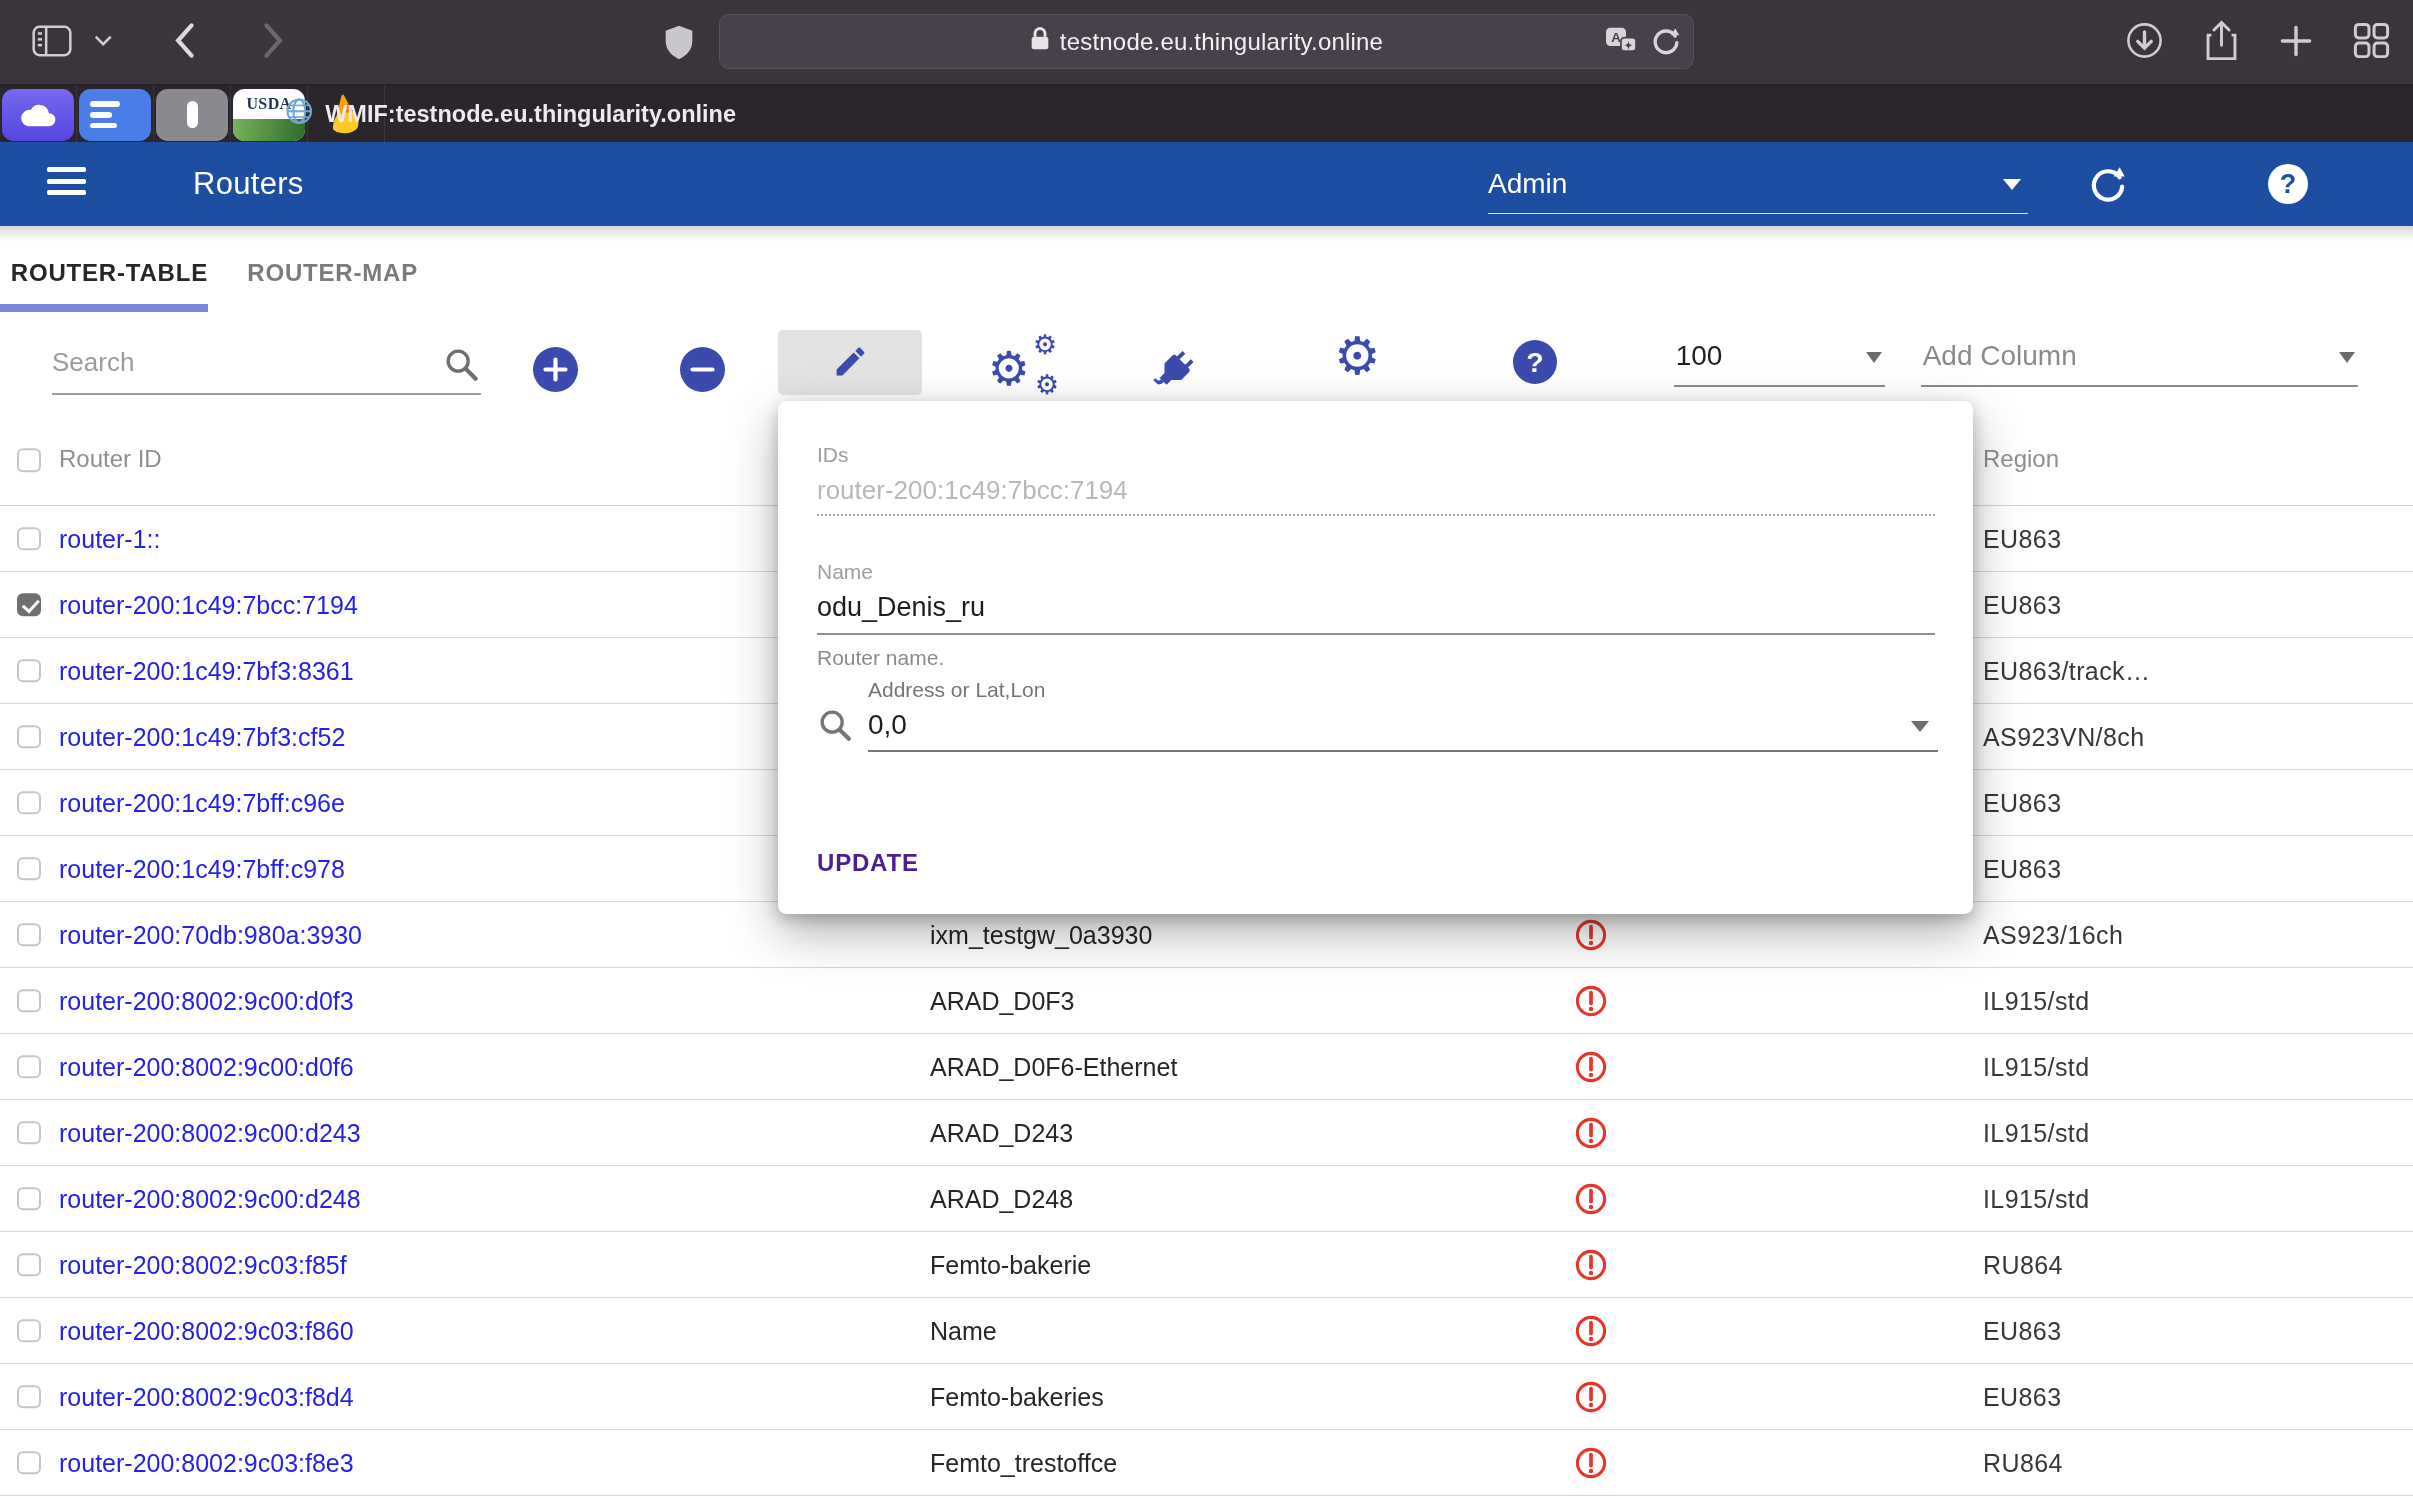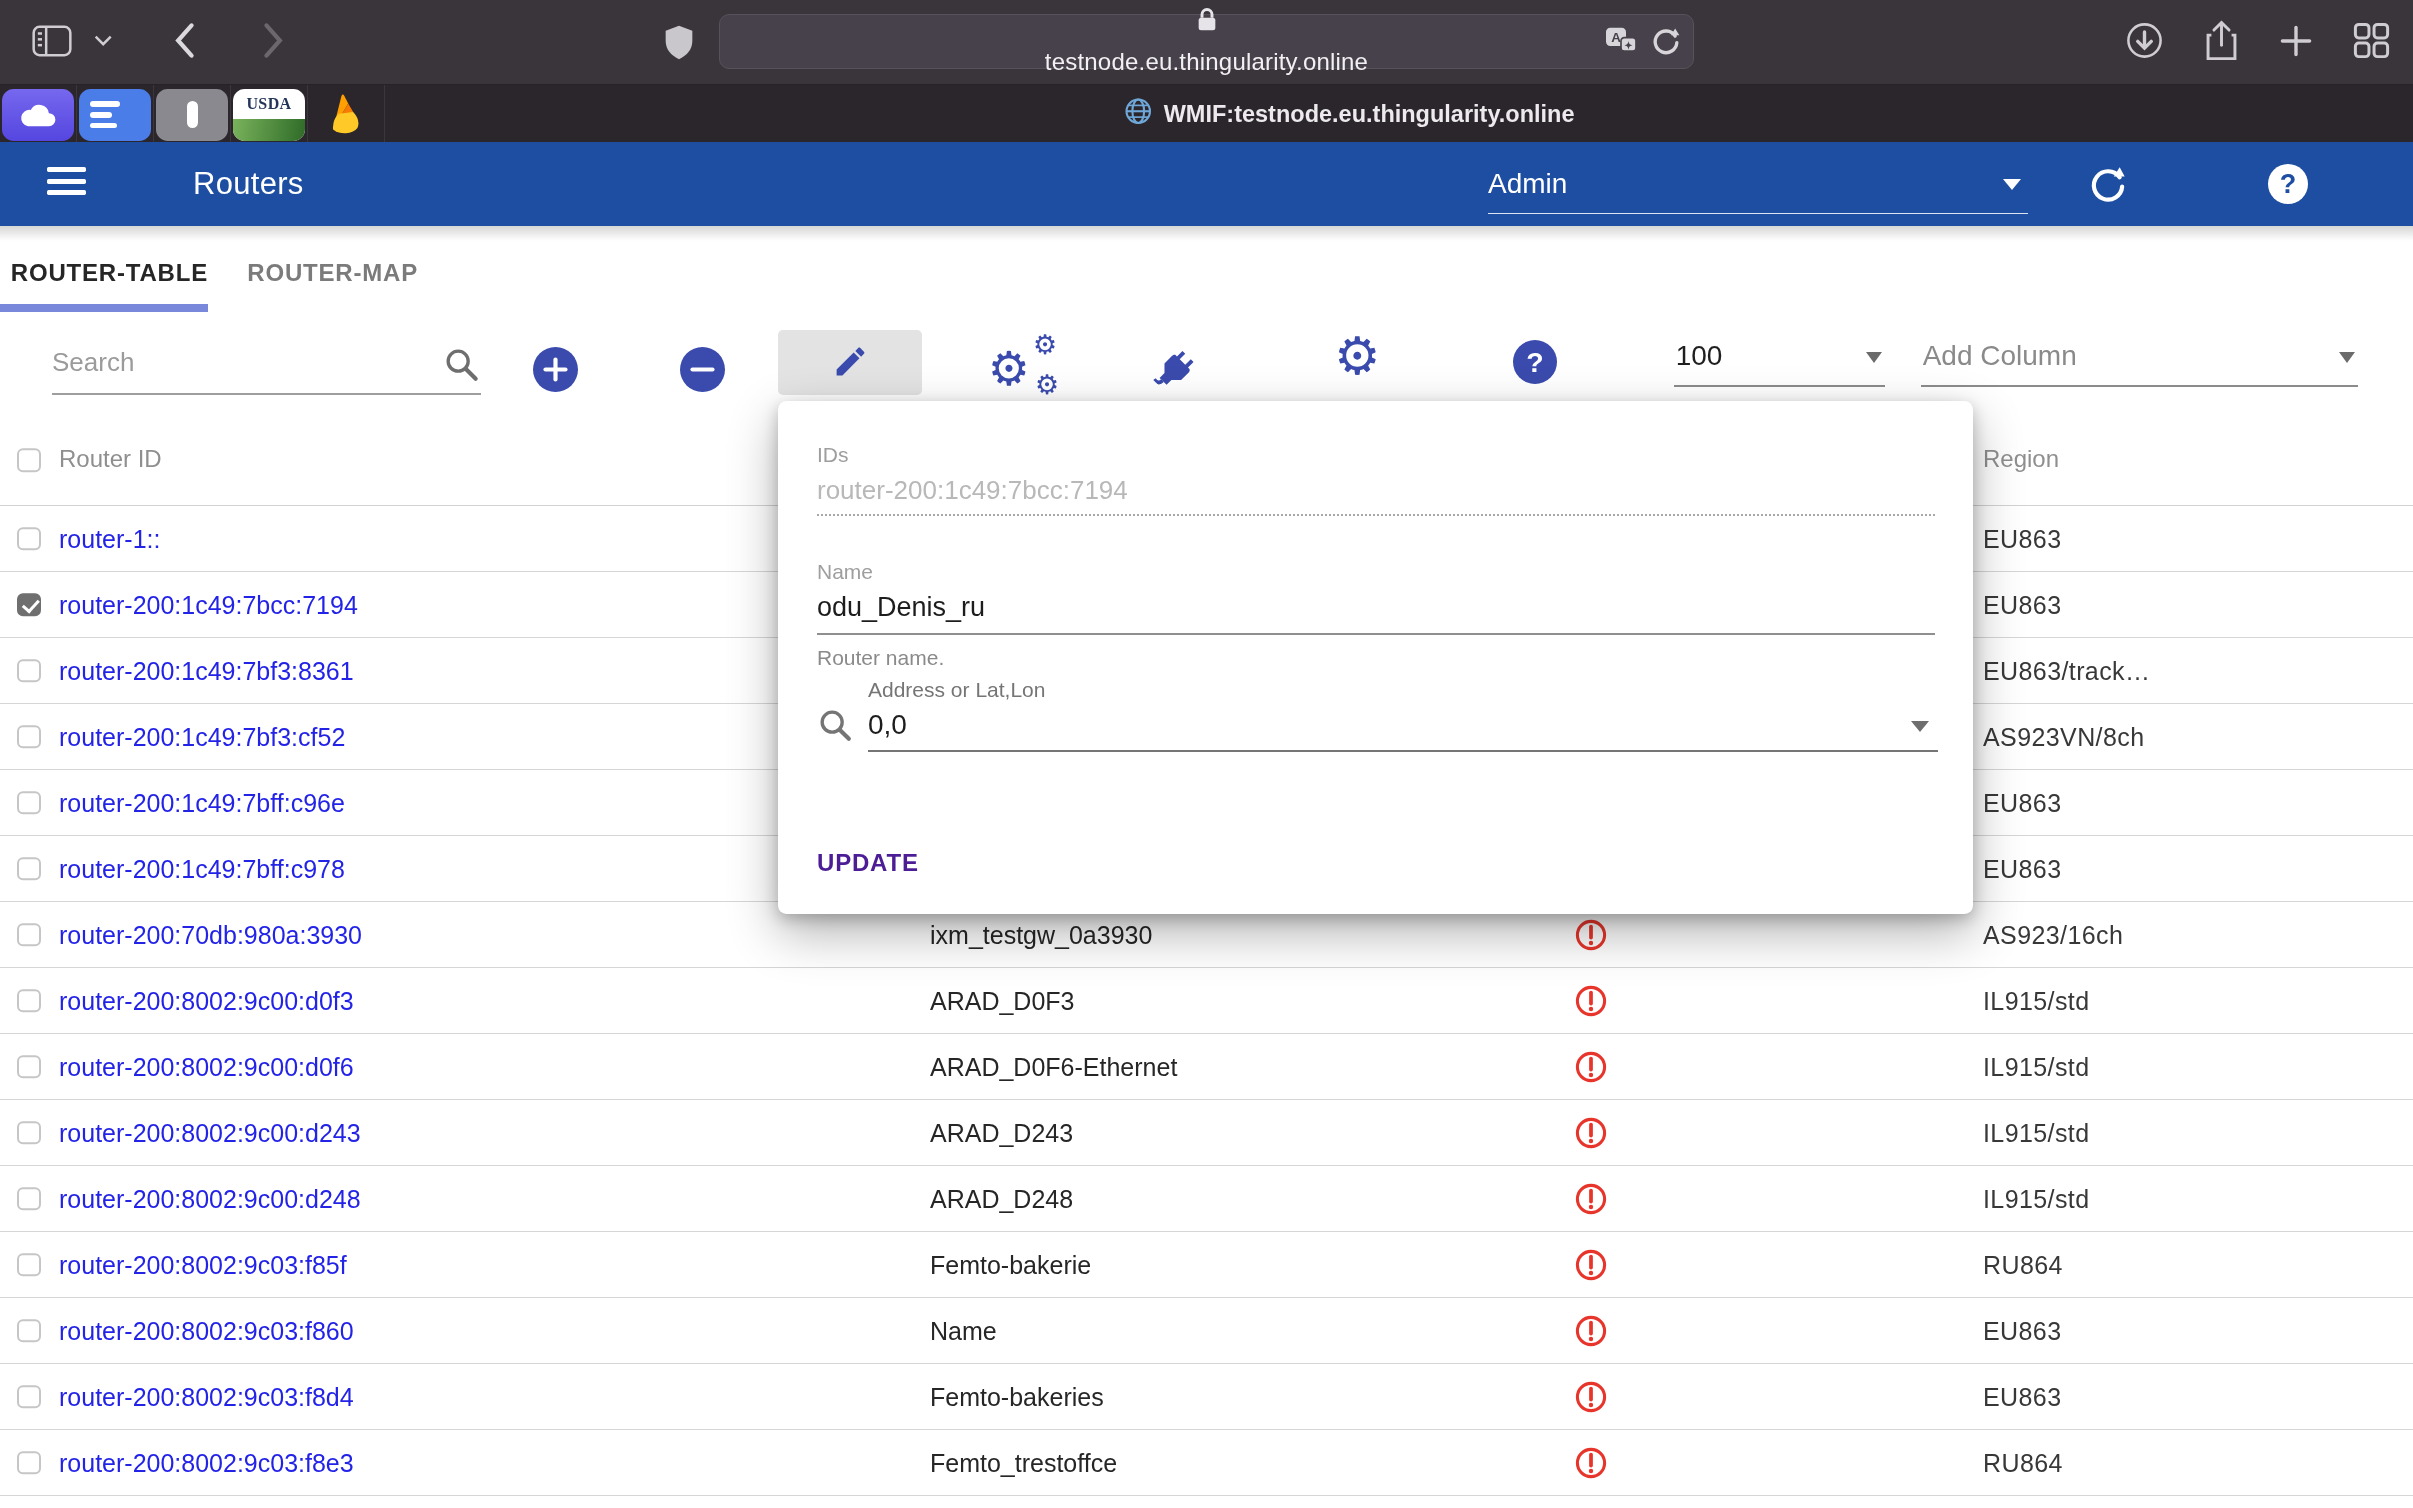--- a/index.html
+++ b/index.html
@@ -7,39 +7,39 @@
   body { font-family:"Liberation Sans","DejaVu Sans",sans-serif; background:#fff; }
   .screen { position:relative; width:2413px; height:1508px; overflow:hidden; }
 
   
   .chrome-top { position:absolute; left:0; top:0; width:2413px; height:84px; background:#3a353b; }
   .nav-left { position:absolute; left:32px; top:0; height:84px; display:flex; align-items:center; gap:22px; }
   .icon-stroke { stroke:#cfccd2; fill:none; stroke-width:3; }
   .chev-small { width:18.4px; height:11.7px; }
   .shield { position:absolute; left:664px; top:23.5px; }
   .url-field { position:absolute; left:719px; top:14.2px; width:975px; height:55px; background:#46414a; border:1.7px solid #56515a; border-radius:10px; display:flex; align-items:center; justify-content:center; }
-  .url-text { color:#f2f0f3; font-size:24px; letter-spacing:0.2px; display:flex; align-items:center; gap:10px;flex-direction:column; }
+  .url-text { color:#f2f0f3; font-size:24px; letter-spacing:0.2px; display:flex; align-items:center; gap:10px; }
   .url-right { position:absolute; right:11.7px; top:0; height:55px; display:flex; align-items:center; gap:13.4px; }
   .nav-right { position:absolute; right:22px; top:0; height:84px; display:flex; align-items:center; gap:39px; }
 
   
   .tab-strip { position:absolute; left:0; top:84px; width:2413px; height:59px; background:#2b262c; border-top:0.8px solid #272228; }
   .pinned { position:absolute; left:0; top:0; height:59px; display:flex; }
   .pin-cell { width:77px; height:59px; display:flex; align-items:center; justify-content:center; border-right:1.7px solid #3b363c; }
   .tile { width:72px; height:52px; border-radius:11.7px; overflow:hidden; position:relative; }
   .tile.icloud { background:linear-gradient(180deg,#7668ee,#5546e0); display:flex; align-items:center; justify-content:center; }
   .tile.docs { background:#4a7de8; }
   .tile.docs i { position:absolute; left:11px; height:5.9px; border-radius:3.4px; background:#fff; display:block; }
   .tile.info { background:#8a8990; display:flex; align-items:center; justify-content:center; }
   .tile.info i { width:11px; height:27px; border-radius:5.9px; background:#fff; display:block; }
   .tile.usda { background:#fff; }
   .usda-word { display:block; text-align:center; font-family:"Liberation Serif","DejaVu Serif",serif; font-weight:700; font-size:16px; color:#25355a; margin-top:6.7px; letter-spacing:0.4px; }
   .usda-field { position:absolute; left:0; right:0; bottom:0; height:22px; background:linear-gradient(100deg,#79b35c,#2f6b28); }
   .tile.firebase { background:transparent; display:flex; align-items:center; justify-content:center; }
-  .active-tab-title { position:absolute; left:0; right:0; top:0; height:59px; padding-left:285px; display:flex; align-items:center; justify-content:center; gap:11.7px; color:#eceaed; font-size:23.5px; font-weight:700; }
+  .active-tab-title { position:absolute; left:0; right:0; top:0; height:59px; padding-left:285px; display:flex; align-items:center; gap:11.7px; color:#eceaed; font-size:23.5px; font-weight:700; }
 
   
   .app-header { position:absolute; left:0; top:142px; width:2413px; height:84px; background:#1d4ea2; }
   .hamburger { position:absolute; left:47px; top:25px; width:39px; cursor:pointer; }
   .hamburger i { display:block; height:5px; background:#fff; border-radius:1.7px; margin-bottom:6.7px; }
   .app-title { position:absolute; left:193px; top:0; height:84px; display:flex; align-items:center; color:#fff; font-size:31px; letter-spacing:0.3px; }
   .role-select { position:absolute; left:1488px; top:13.4px; width:540px; height:59px; border-bottom:1.7px solid rgba(255,255,255,.85); color:#fff; font-size:28px; display:flex; align-items:center; }
   .role-caret { position:absolute; right:6.7px; top:23.5px; width:0; height:0; border-left:9.2px solid transparent; border-right:9.2px solid transparent; border-top:11.7px solid #fff; }
   .hdr-refresh { position:absolute; left:2088px; top:22px; }
   .hdr-help { position:absolute; left:2268px; top:22px; width:40px; height:40px; border-radius:50%; background:#fff; color:#1d4ea2; font-size:27px; font-weight:700; display:flex; align-items:center; justify-content:center; }

